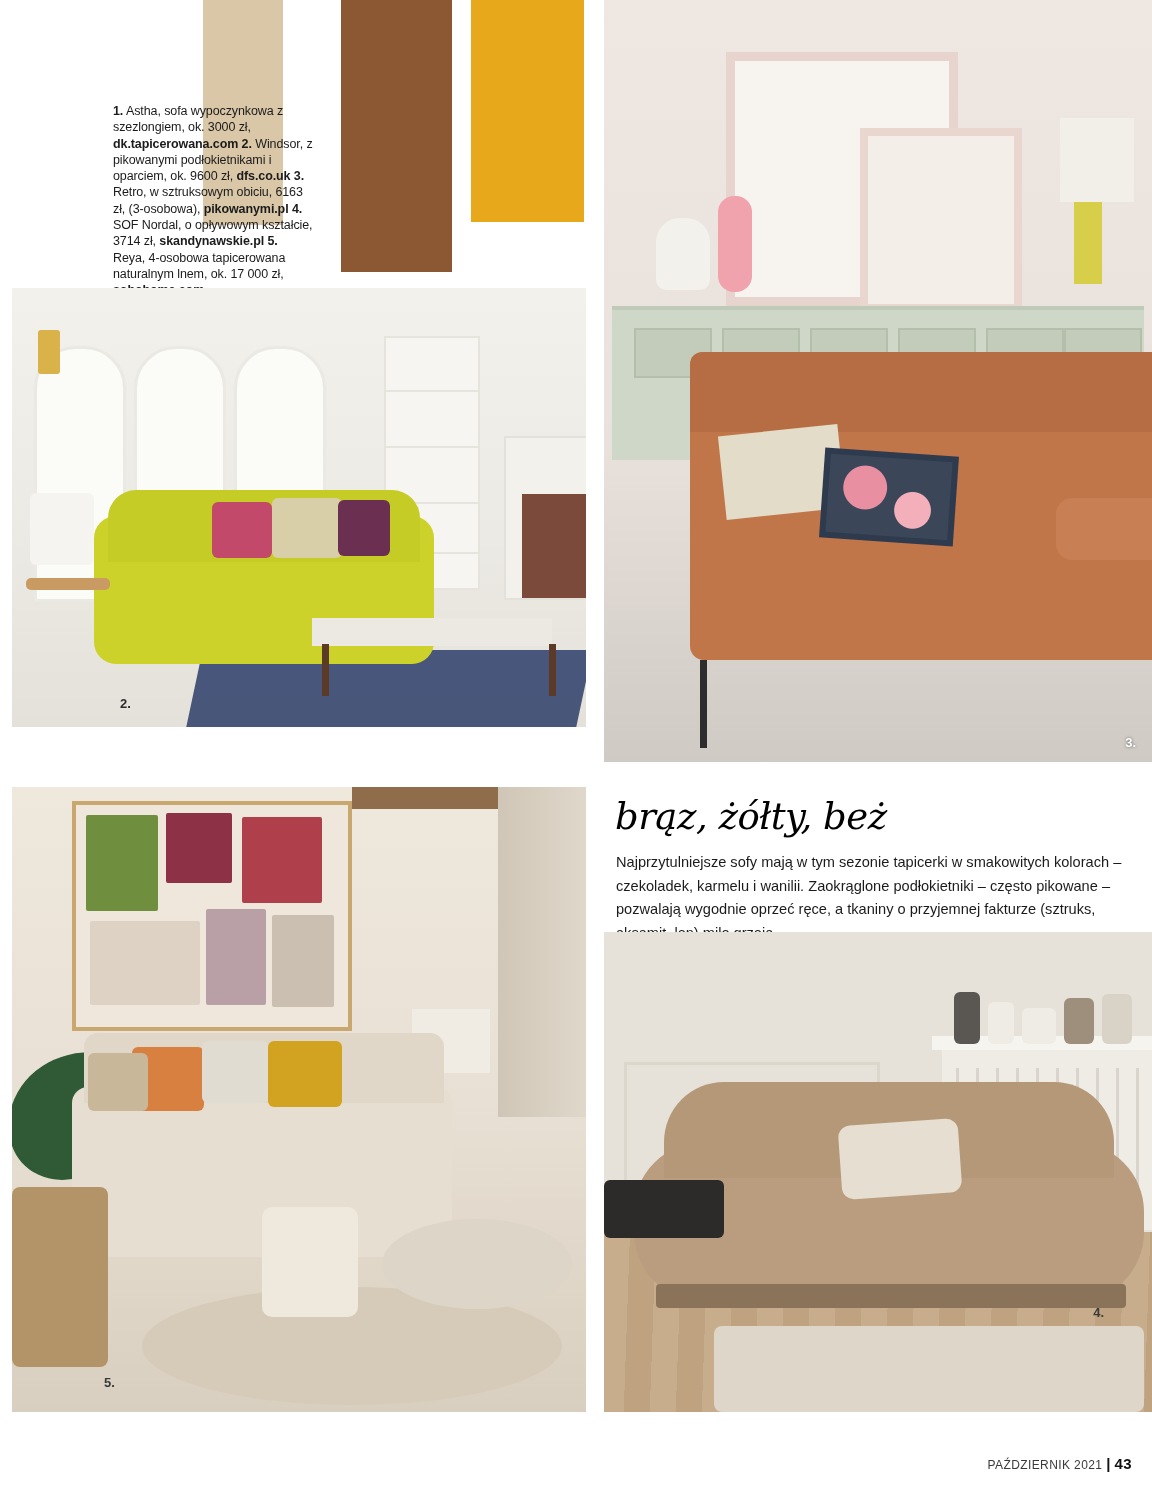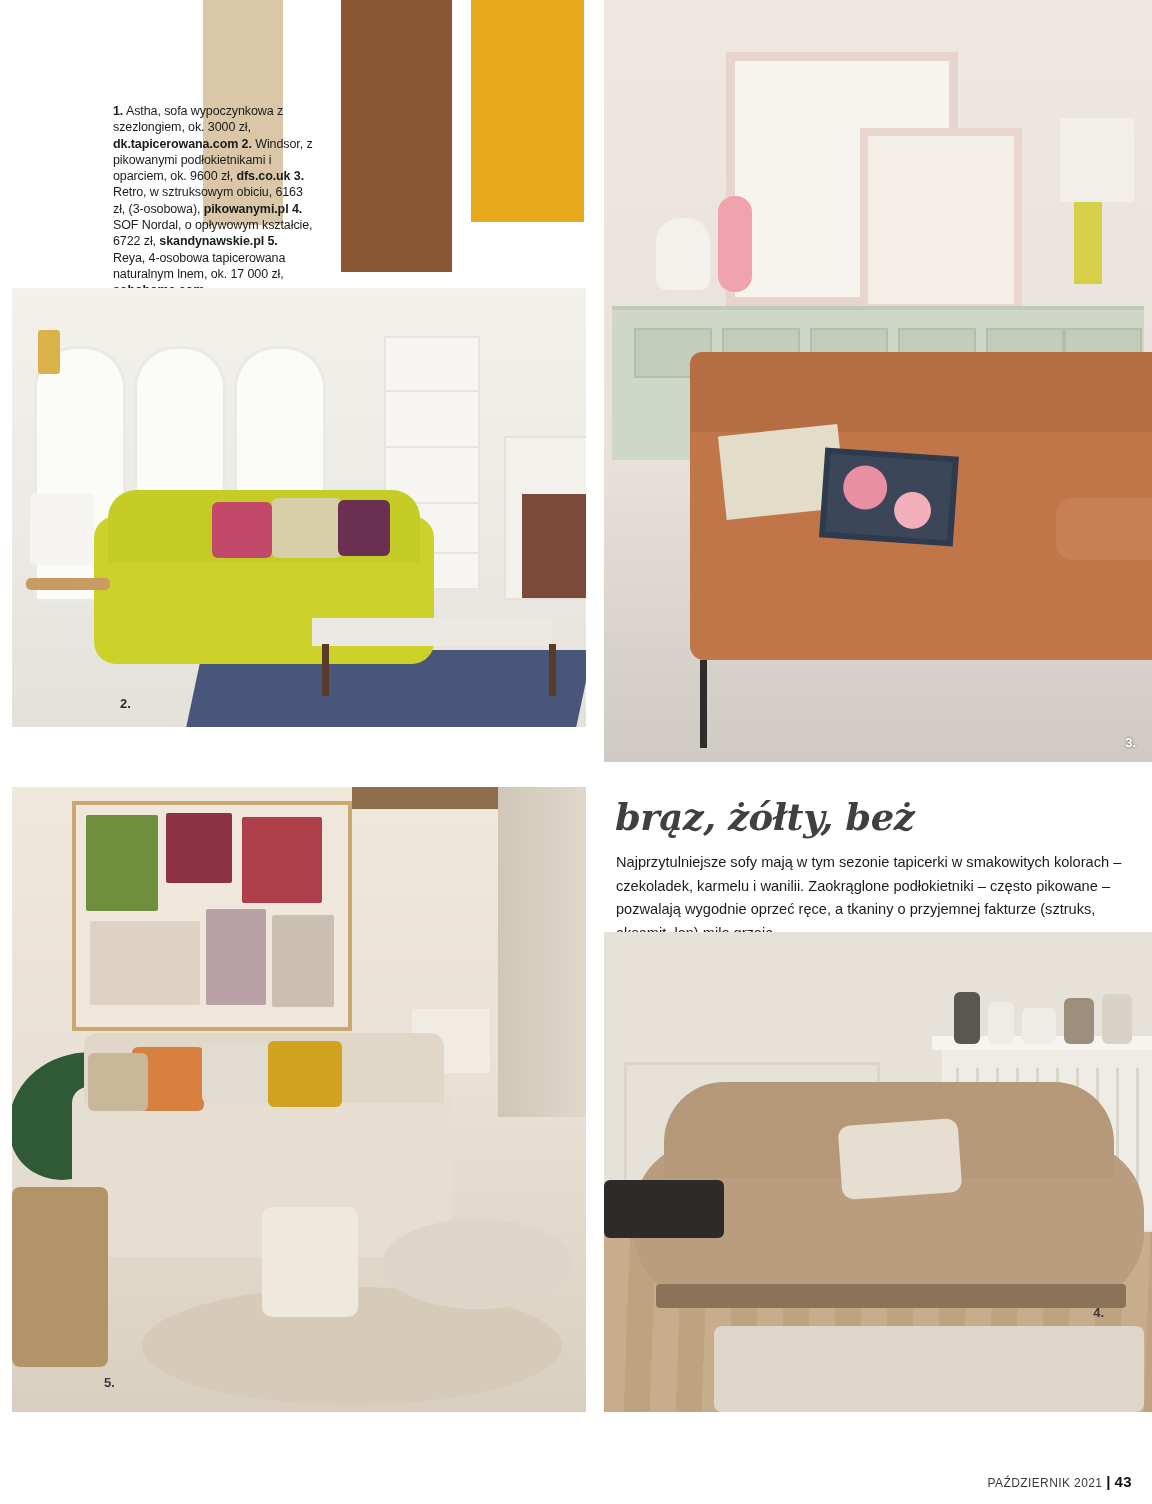--- a/index.html
+++ b/index.html
@@ -39,31 +39,31 @@
   }
   #lbl2{left:108px;bottom:16px;color:#2b2b2b;text-shadow:none;}
   #lbl3{right:16px;bottom:12px;}
   #lbl5{left:92px;bottom:22px;color:#3a3a3a;text-shadow:none;}
   #lbl4{right:48px;bottom:92px;color:#3b3b3b;text-shadow:none;}
 
   
   #headline{
     position:absolute;left:615px;top:795px;width:520px;
     font-family:"DejaVu Serif", serif;
-    font-style:italic;font-weight:bold;
-    font-size:37px;color:#404040;letter-spacing:-0.5px;
+    font-style:italic;font-weight:normal;
+    font-size:37px;color:#000000;letter-spacing:-0.5px;
   }
   #lead{
     position:absolute;left:616px;top:851px;width:510px;
     font-size:14.6px;line-height:23.5px;color:#1b1b1b;
   }
 
   
   #footer{
-    position:absolute;right:20px;bottom:14px;
+    position:absolute;right:20px;bottom:32px;
     font-size:12px;color:#3a3a3a;letter-spacing:.4px;
   }
   #footer .pg{font-weight:bold;font-size:15px;color:#111;}
 
   
   .ph-bg{position:absolute;inset:0;}
 
   
   #photo1 .ph-bg{background:linear-gradient(180deg,#f3f1ec 0%,#eceae4 55%,#e4e1da 100%);}
   #photo1 .win{position:absolute;background:#fbfbf8;border:3px solid #ebe9e3;}
@@ -144,21 +144,21 @@
   <div class="swatch" id="sw-brown"></div>
   <div class="swatch" id="sw-yellow"></div>
 
   <div id="captions">
     <span class="num">1.</span><span> Astha, sofa wypoczynkowa z szezlongiem, ok. 3000 zł,</span>
     <span class="site">dk.tapicerowana.com</span>
     <span class="num">2.</span><span> Windsor, z pikowanymi podłokietnikami i oparciem, ok. 9600 zł,</span>
     <span class="site">dfs.co.uk</span>
     <span class="num">3.</span><span> Retro, w sztruksowym obiciu, 6163 zł, (3-osobowa),</span>
     <span class="site">pikowanymi.pl</span>
-    <span class="num">4.</span><span> SOF Nordal, o opływowym kształcie, 6722 zł,</span>
+    <span class="num">4.</span><span> SOF Nordal, o opływowym kształcie, 3714 zł,</span>
     <span class="site">skandynawskie.pl</span>
     <span class="num">5.</span><span> Reya, 4-osobowa tapicerowana naturalnym lnem, ok. 17 000 zł,</span>
     <span class="site">sohohome.com</span>
   </div>
 
   <div class="photo" id="photo1">
     <div class="ph-bg"></div>
     <div class="win w1"></div>
       <div class="win w2"></div>
       <div class="win w3"></div>

